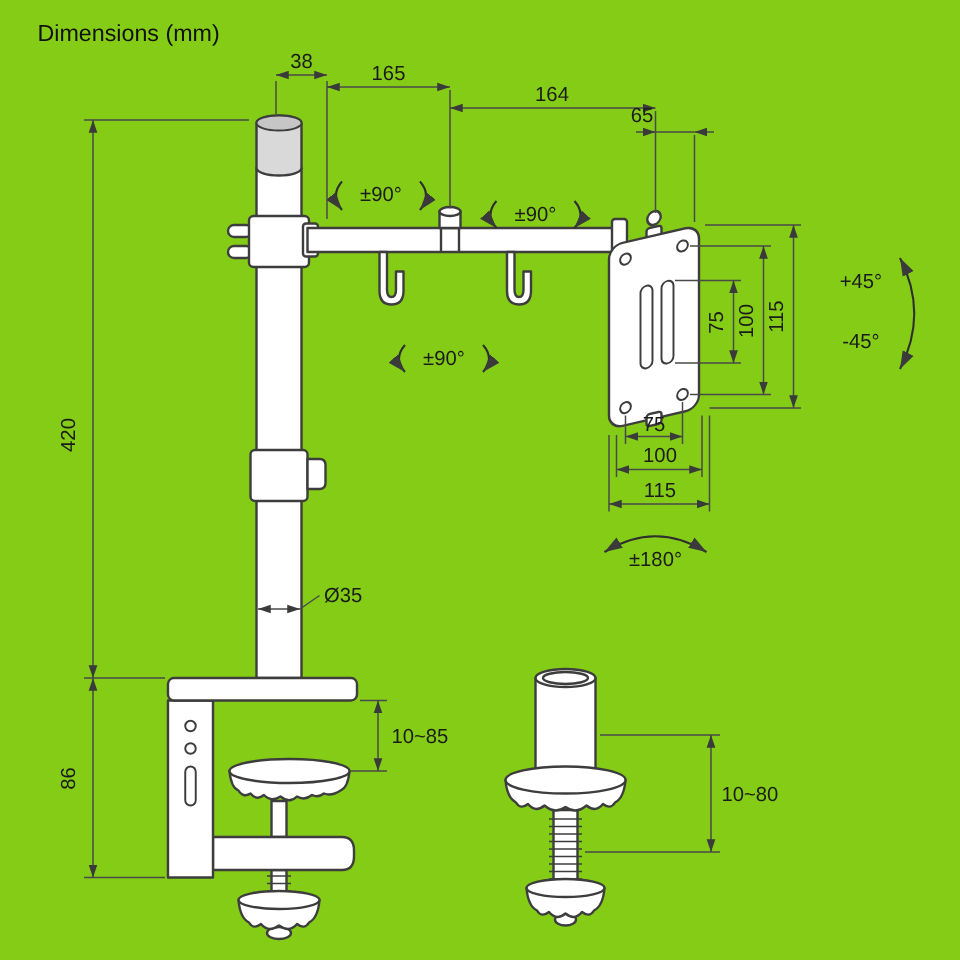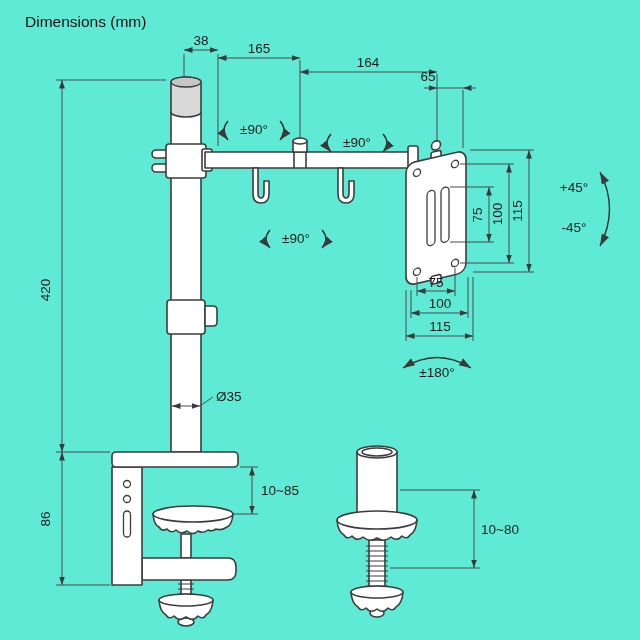--- a/index.html
+++ b/index.html
@@ -1,17 +1,17 @@
 <!DOCTYPE html>
 <html><head>
 <meta charset="utf-8">
 <style>
   html,body{margin:0;padding:0;background:#fff;}
   body{width:640px;height:640px;font-family:"Liberation Sans",sans-serif;}
-  .stage{position:relative;width:640px;height:640px;background:#5eead4;overflow:hidden;text-align:right;}
+  .stage{position:relative;width:640px;height:640px;background:#84cc16;overflow:hidden;text-align:right;}
   svg{display:block}
   .ol{stroke:#3d3d3d;stroke-width:1.6;fill:#fff;stroke-linejoin:round}
   .oln{stroke:#3d3d3d;stroke-width:1.6;fill:none;stroke-linejoin:round}
   .cap{stroke:#3d3d3d;stroke-width:1.6;fill:#d9d9d9;stroke-linejoin:round}
   .rim{stroke:#3d3d3d;stroke-width:1.3;fill:#c6c6c6}
   .hole{stroke:#3d3d3d;stroke-width:1.3;fill:#fff}
   .dl{stroke:#4a4a4a;stroke-width:1;fill:none}
   .arc{stroke:#2e2e2e;stroke-width:1.4;fill:none}
   .thread{stroke:#3d3d3d;stroke-width:1}
   .dt{font-size:13.5px;fill:#1b1b1b}

